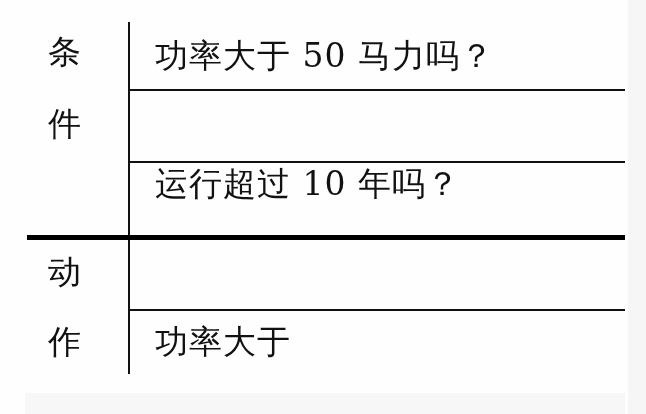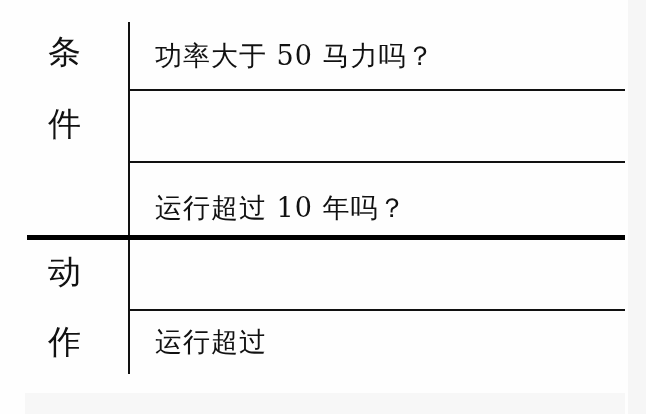--- a/index.html
+++ b/index.html
@@ -4,39 +4,39 @@
 <style>
   html, body { margin:0; padding:0; background:#ffffff; }
   body { width:646px; height:414px; position:relative; overflow:hidden;
          font-family:"DejaVu Serif","Liberation Serif",serif; color:#111; }
   .page { position:absolute; left:0; top:0; width:646px; height:414px; background:#fefefe; }
   .edge { position:absolute; left:628px; top:0; width:18px; height:414px; background:#f6f6f6; }
   .bottom-strip { position:absolute; left:25px; top:393px; width:600px; height:21px; background:#f7f7f7; }
   .vline { position:absolute; left:128px; top:22px; width:2px; height:352px; background:#111; }
   .hline { position:absolute; left:130px; width:495px; height:2px; background:#111; }
   .hthick { position:absolute; left:27px; top:235px; width:598px; height:5px; background:#000; }
-  .cell { position:absolute; left:155px; font-size:27px; line-height:40px; white-space:nowrap; letter-spacing:1px; }
+  .cell { position:absolute; left:155px; font-size:33px; line-height:40px; white-space:nowrap; letter-spacing:1px; }
   .group { position:absolute; left:48px; font-size:33px; line-height:40px; }
 </style>
 </head>
 <body>
 
 <div class="page">
   <div class="edge"></div>
   <div class="bottom-strip"></div>
 
   <div class="vline"></div>
   <div class="hline" style="top:89px;"></div>
   <div class="hline" style="top:161px;"></div>
   <div class="hthick"></div>
   <div class="hline" style="top:309px;"></div>
 
   <div class="group" style="top:32px;">条</div>
   <div class="group" style="top:104px;">件</div>
 
   <div class="cell" style="top:36px;">功率大于 50 马力吗？</div>
-  <div class="cell" style="top:188px;">运行超过 10 年吗？</div>
+  <div class="cell" style="top:164px;">运行超过 10 年吗？</div>
 
   <div class="group" style="top:252px;">动</div>
   <div class="group" style="top:322px;">作</div>
 
-  <div class="cell" style="top:322px;">运行超过</div>
+  <div class="cell" style="top:322px;">功率大于</div>
 </div>
 
 </body></html>

